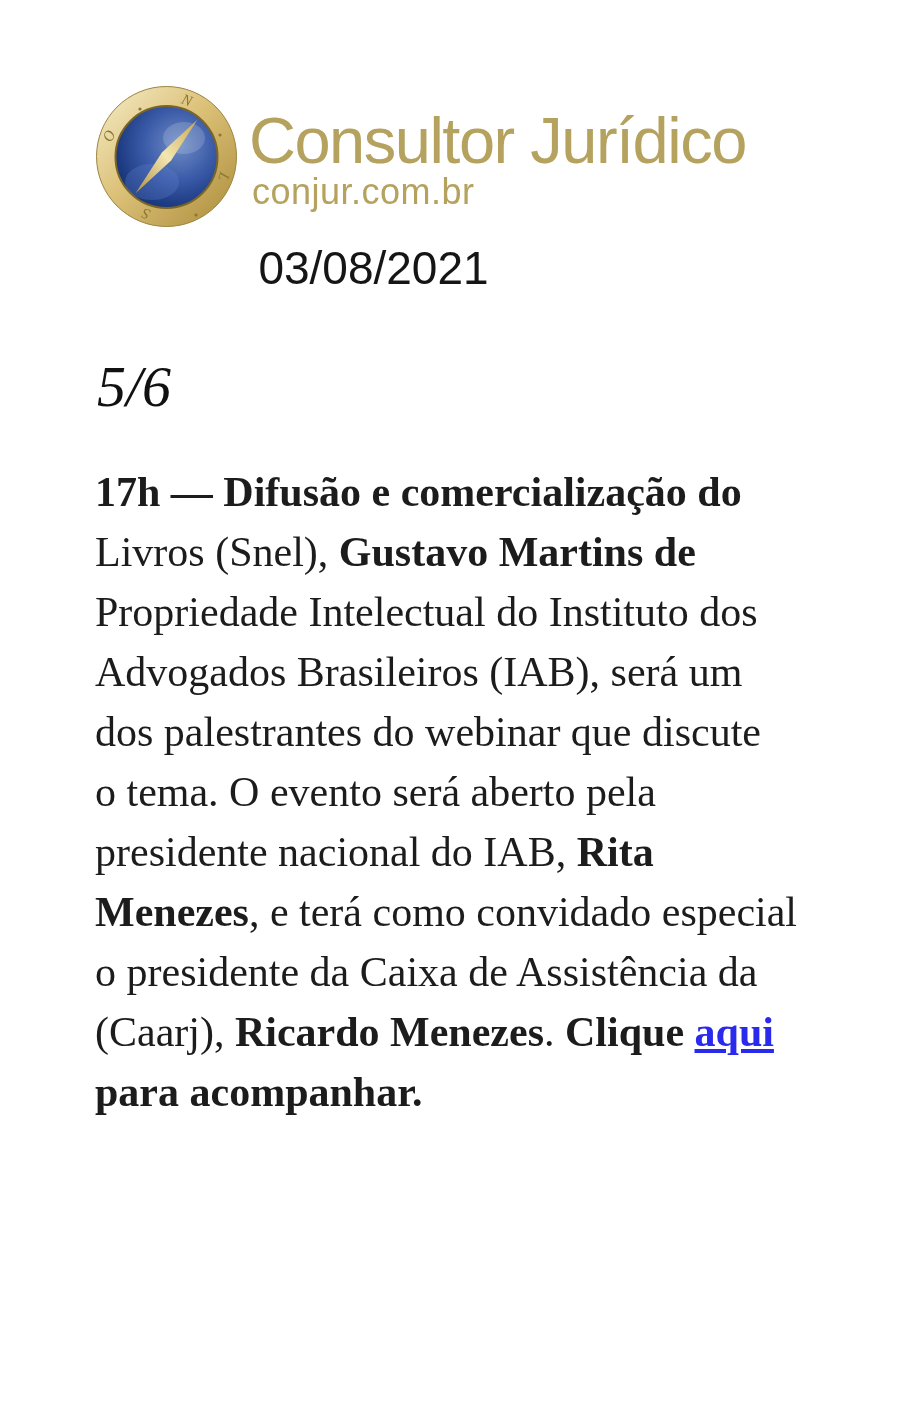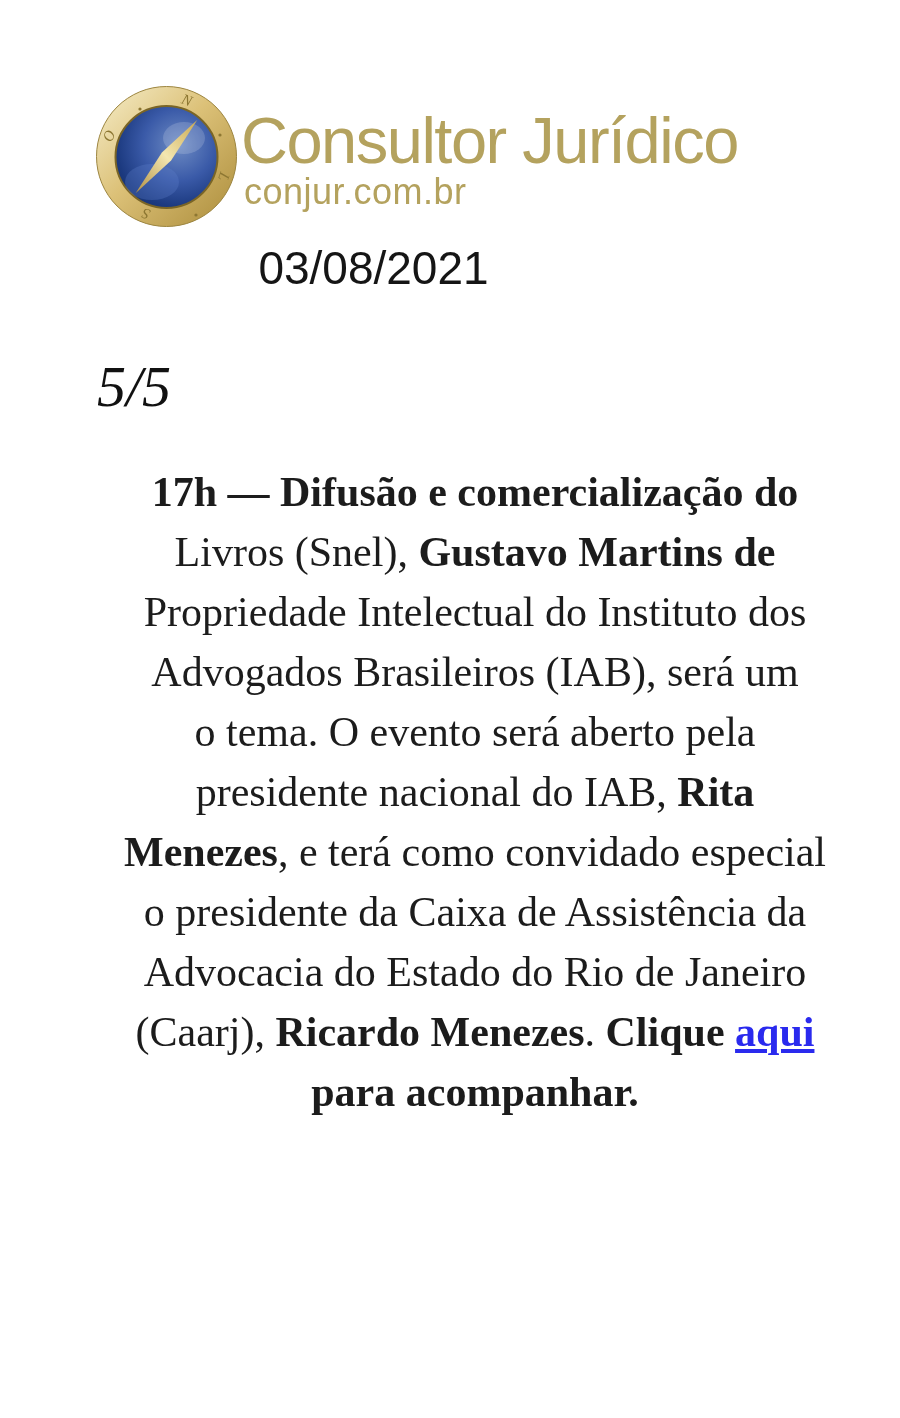--- a/index.html
+++ b/index.html
@@ -14,21 +14,21 @@
     background:#ffffff;
     overflow:hidden;
     font-family:"Liberation Serif", serif;
   }
   
   .logo-row{
     position:absolute;left:96px;top:86px;
     display:flex;align-items:flex-start;
   }
   .compass{width:141px;height:141px;flex:0 0 auto;}
-  .logo-text{margin-left:4px;padding-top:24px;}
+  .logo-text{margin-left:12px;padding-top:24px;}
   .brand{
     font-family:"Liberation Sans", sans-serif;
     font-size:65px;line-height:62px;
     letter-spacing:-1.5px;
     color:var(--gold);
     white-space:nowrap;
   }
   .domain{
     font-family:"Liberation Sans", sans-serif;
     font-size:36px;line-height:32px;
@@ -51,21 +51,21 @@
     font-style:italic;
     font-size:58px;line-height:62px;
     color:#111111;
   }
   
   .article{
     position:absolute;left:95px;top:462px;width:760px;
     font-size:42px;line-height:60px;
     color:var(--ink);
   }
-  .line{white-space:nowrap;text-align:center;}
+  .line{white-space:nowrap;}
   .b{font-weight:bold;}
   a.link{
     color:var(--link);
     font-weight:bold;
     text-decoration:underline;
   }
 </style>
 </head>
 <body>
 
@@ -107,29 +107,29 @@
       <polygon points="101.4,33.7 75.1,74.4 39.6,107.3 65.9,66.6" fill="url(#needleGold)"></polygon>
     </svg>
     <div class="logo-text">
       <div class="brand">Consultor Jurídico</div>
       <div class="domain">conjur.com.br</div>
     </div>
   </div>
 
   <div class="date">03/08/2021</div>
 
-  <div class="page-indicator">5/5</div>
+  <div class="page-indicator">5/6</div>
 
   <div class="article">
       <div class="line"><span class="b">17h — Difusão e comercialização do</span></div>
       <div class="line"><span>Livros (Snel), </span><span class="b">Gustavo Martins de</span></div>
       <div class="line"><span>Propriedade Intelectual do Instituto dos</span></div>
       <div class="line"><span>Advogados Brasileiros (IAB), será um</span></div>
+      <div class="line"><span>dos palestrantes do webinar que discute</span></div>
       <div class="line"><span>o tema. O evento será aberto pela</span></div>
       <div class="line"><span>presidente nacional do IAB, </span><span class="b">Rita</span></div>
       <div class="line"><span class="b">Menezes</span><span>, e terá como convidado especial</span></div>
       <div class="line"><span>o presidente da Caixa de Assistência da</span></div>
-      <div class="line"><span>Advocacia do Estado do Rio de Janeiro</span></div>
       <div class="line"><span>(Caarj), </span><span class="b">Ricardo Menezes</span><span>. </span><span class="b">Clique </span><a href="#" class="link b">aqui</a></div>
       <div class="line"><span class="b">para acompanhar.</span></div>
     </div>
 
 </div>
 
 </body></html>

